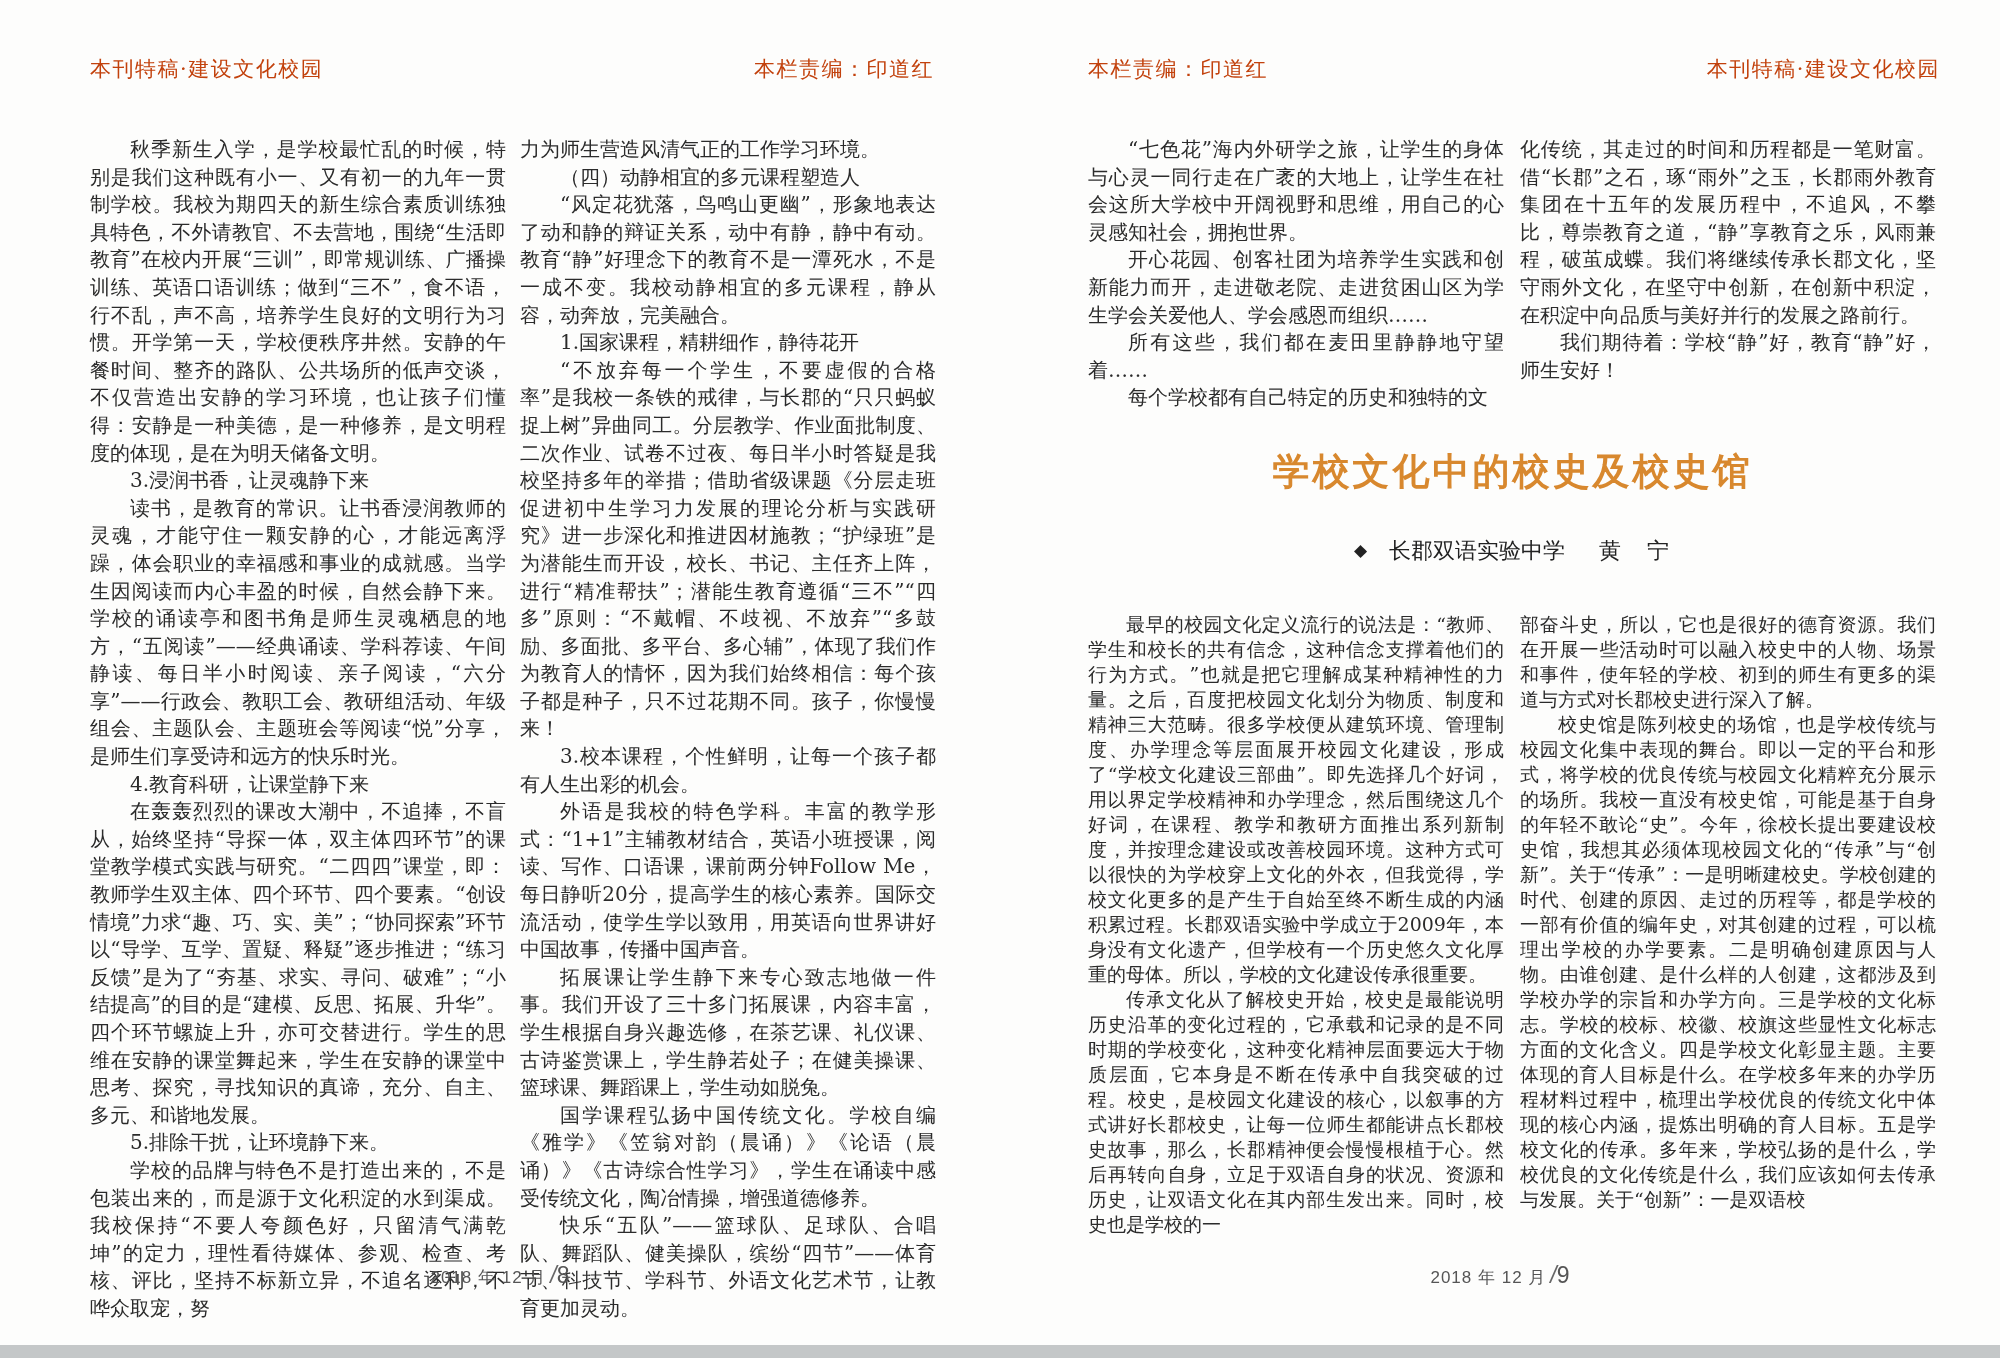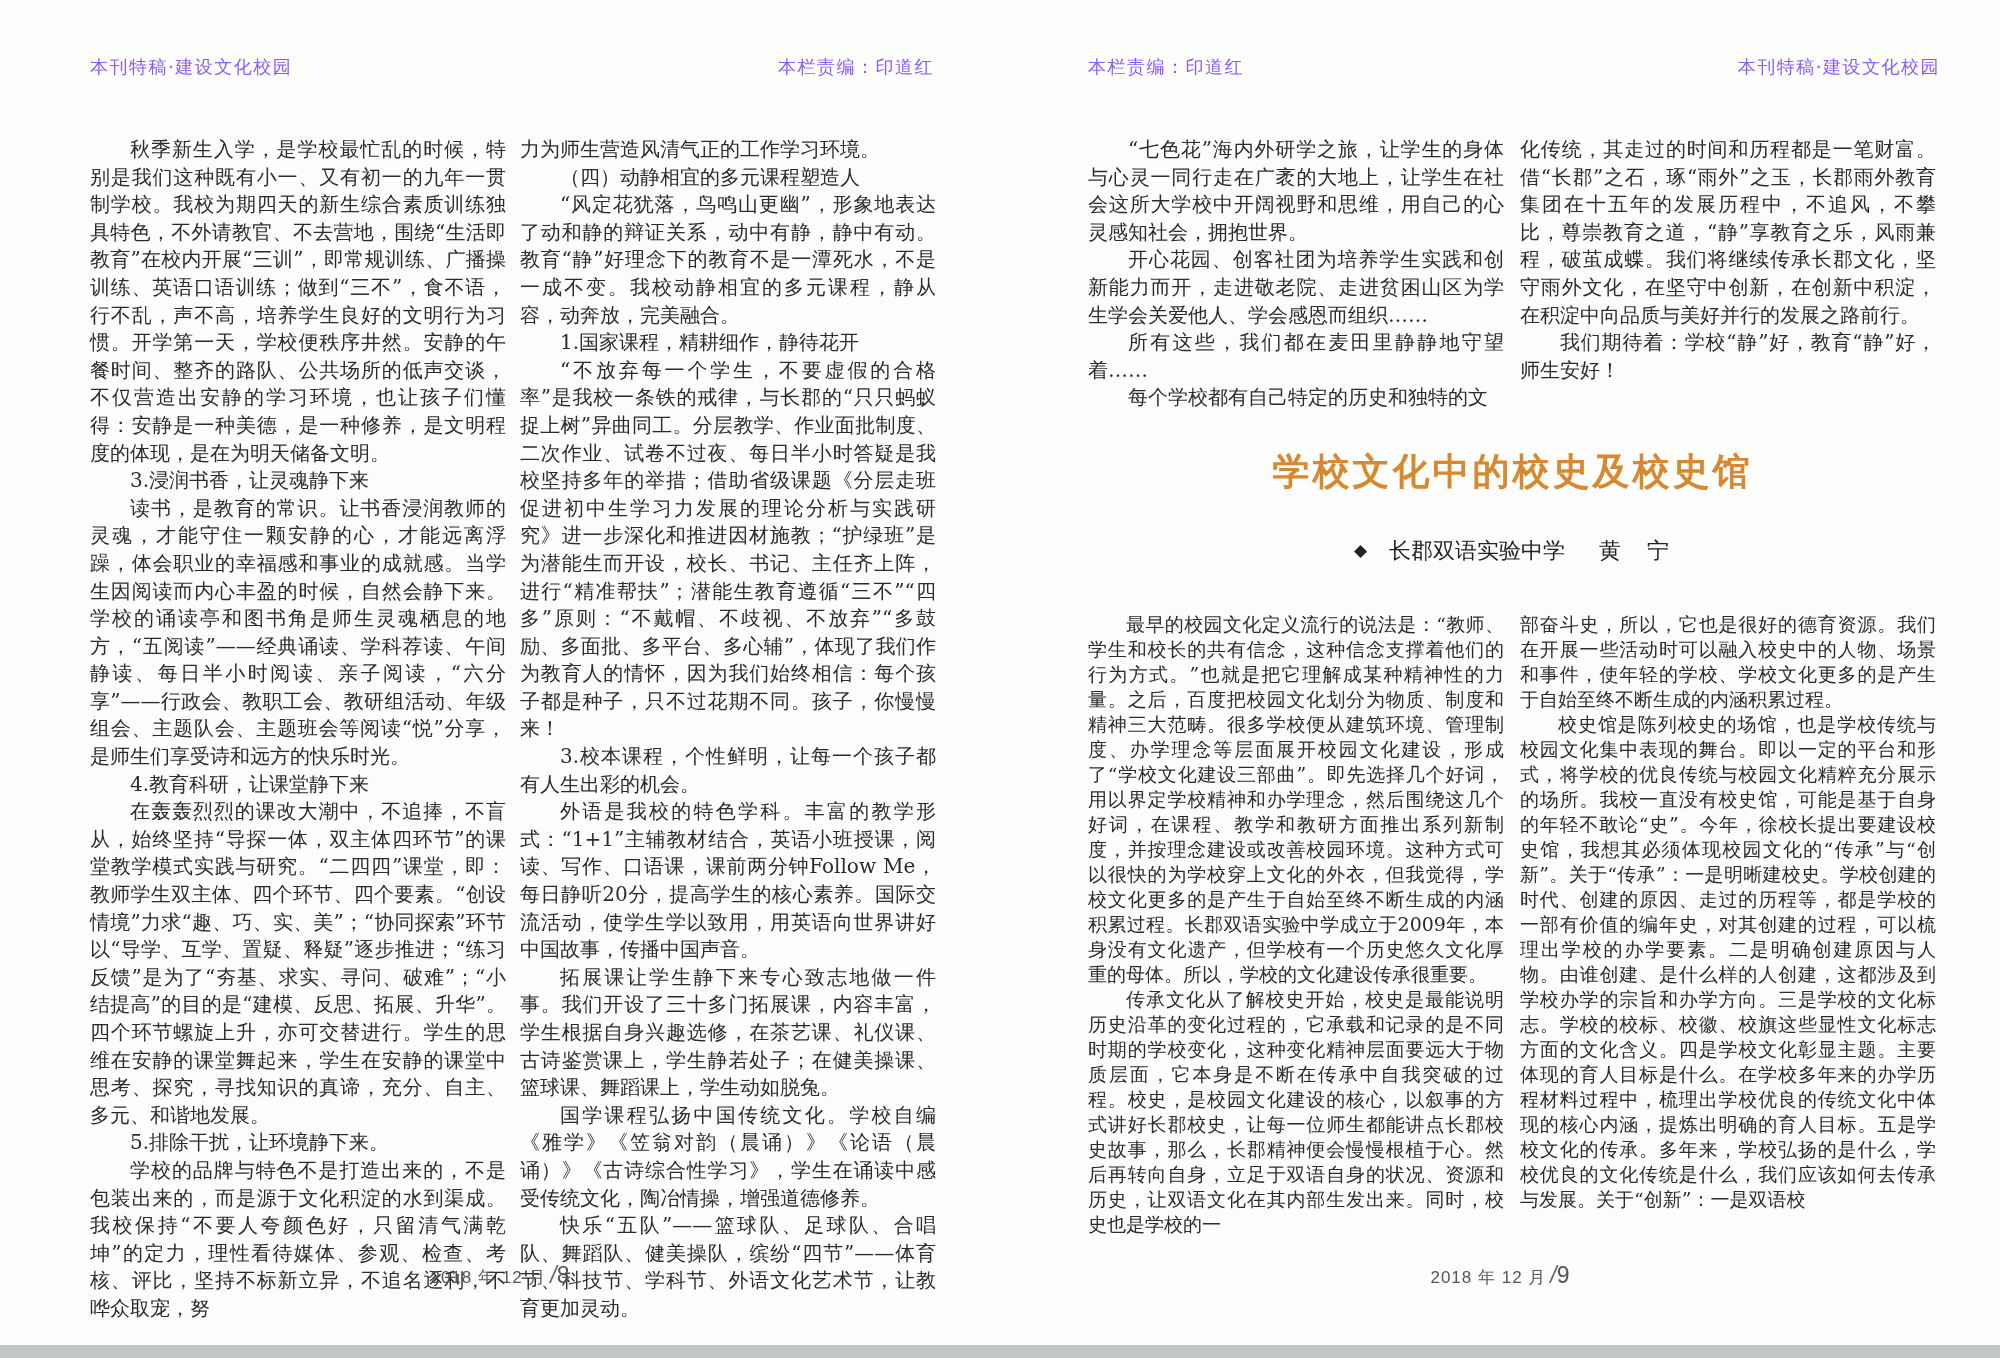--- a/index.html
+++ b/index.html
@@ -6,21 +6,21 @@
   body{
     width:2000px;height:1358px;background:#ffffff;
     font-family:"DejaVu Serif","Liberation Serif",serif;
     color:#2b2b2b;position:relative;overflow:hidden;
   }
   .sheet{position:absolute;left:0;top:0;width:2000px;height:1358px;background:#fdfdfc;}
   .page{position:absolute;top:0;width:1000px;height:1358px;}
   #page8{left:0;}
   #page9{left:1000px;}
 
-  .hdr{position:absolute;top:55px;font-size:18px;letter-spacing:1.5px;color:#8b5cf6;white-space:nowrap;}
+  .hdr{position:absolute;top:55px;font-size:21px;letter-spacing:1.5px;color:#c2410c;white-space:nowrap;}
   #page8 .hdr-left{left:90px;}
   #page8 .hdr-right{right:66px;}
   #page9 .hdr-left{left:88px;}
   #page9 .hdr-right{right:60px;}
 
   .col{position:absolute;width:416px;top:136px;}
   #page8 .c1{left:90px;}
   #page8 .c2{left:520px;}
   #page9 .c1{left:88px;}
   #page9 .c2{left:520px;}
@@ -107,21 +107,21 @@
     </div>
     <div class="author-block">
       <span class="bullet">◆</span><span class="school">长郡双语实验中学</span><span class="name">黄　宁</span>
     </div>
 
     <div class="col c1 bodycol body9">
         <p>最早的校园文化定义流行的说法是：“教师、学生和校长的共有信念，这种信念支撑着他们的行为方式。”也就是把它理解成某种精神性的力量。之后，百度把校园文化划分为物质、制度和精神三大范畴。很多学校便从建筑环境、管理制度、办学理念等层面展开校园文化建设，形成了“学校文化建设三部曲”。即先选择几个好词，用以界定学校精神和办学理念，然后围绕这几个好词，在课程、教学和教研方面推出系列新制度，并按理念建设或改善校园环境。这种方式可以很快的为学校穿上文化的外衣，但我觉得，学校文化更多的是产生于自始至终不断生成的内涵积累过程。长郡双语实验中学成立于2009年，本身没有文化遗产，但学校有一个历史悠久文化厚重的母体。所以，学校的文化建设传承很重要。</p>
         <p>传承文化从了解校史开始，校史是最能说明历史沿革的变化过程的，它承载和记录的是不同时期的学校变化，这种变化精神层面要远大于物质层面，它本身是不断在传承中自我突破的过程。校史，是校园文化建设的核心，以叙事的方式讲好长郡校史，让每一位师生都能讲点长郡校史故事，那么，长郡精神便会慢慢根植于心。然后再转向自身，立足于双语自身的状况、资源和历史，让双语文化在其内部生发出来。同时，校史也是学校的一</p>
       </div>
     <div class="col c2 bodycol body9">
-        <p class="noindent">部奋斗史，所以，它也是很好的德育资源。我们在开展一些活动时可以融入校史中的人物、场景和事件，使年轻的学校、学校文化更多的是产生于自始至终不断生成的内涵积累过程。</p>
+        <p class="noindent">部奋斗史，所以，它也是很好的德育资源。我们在开展一些活动时可以融入校史中的人物、场景和事件，使年轻的学校、初到的师生有更多的渠道与方式对长郡校史进行深入了解。</p>
         <p>校史馆是陈列校史的场馆，也是学校传统与校园文化集中表现的舞台。即以一定的平台和形式，将学校的优良传统与校园文化精粹充分展示的场所。我校一直没有校史馆，可能是基于自身的年轻不敢论“史”。今年，徐校长提出要建设校史馆，我想其必须体现校园文化的“传承”与“创新”。关于“传承”：一是明晰建校史。学校创建的时代、创建的原因、走过的历程等，都是学校的一部有价值的编年史，对其创建的过程，可以梳理出学校的办学要素。二是明确创建原因与人物。由谁创建、是什么样的人创建，这都涉及到学校办学的宗旨和办学方向。三是学校的文化标志。学校的校标、校徽、校旗这些显性文化标志方面的文化含义。四是学校文化彰显主题。主要体现的育人目标是什么。在学校多年来的办学历程材料过程中，梳理出学校优良的传统文化中体现的核心内涵，提炼出明确的育人目标。五是学校文化的传承。多年来，学校弘扬的是什么，学校优良的文化传统是什么，我们应该如何去传承与发展。关于“创新”：一是双语校</p>
       </div>
 
     <div class="footer">
       <span class="date">2018 年 12 月</span><span class="slash">/</span><span class="num">9</span>
     </div>
   </section>
 
   <div class="bottom-strip"></div>
 </div>

